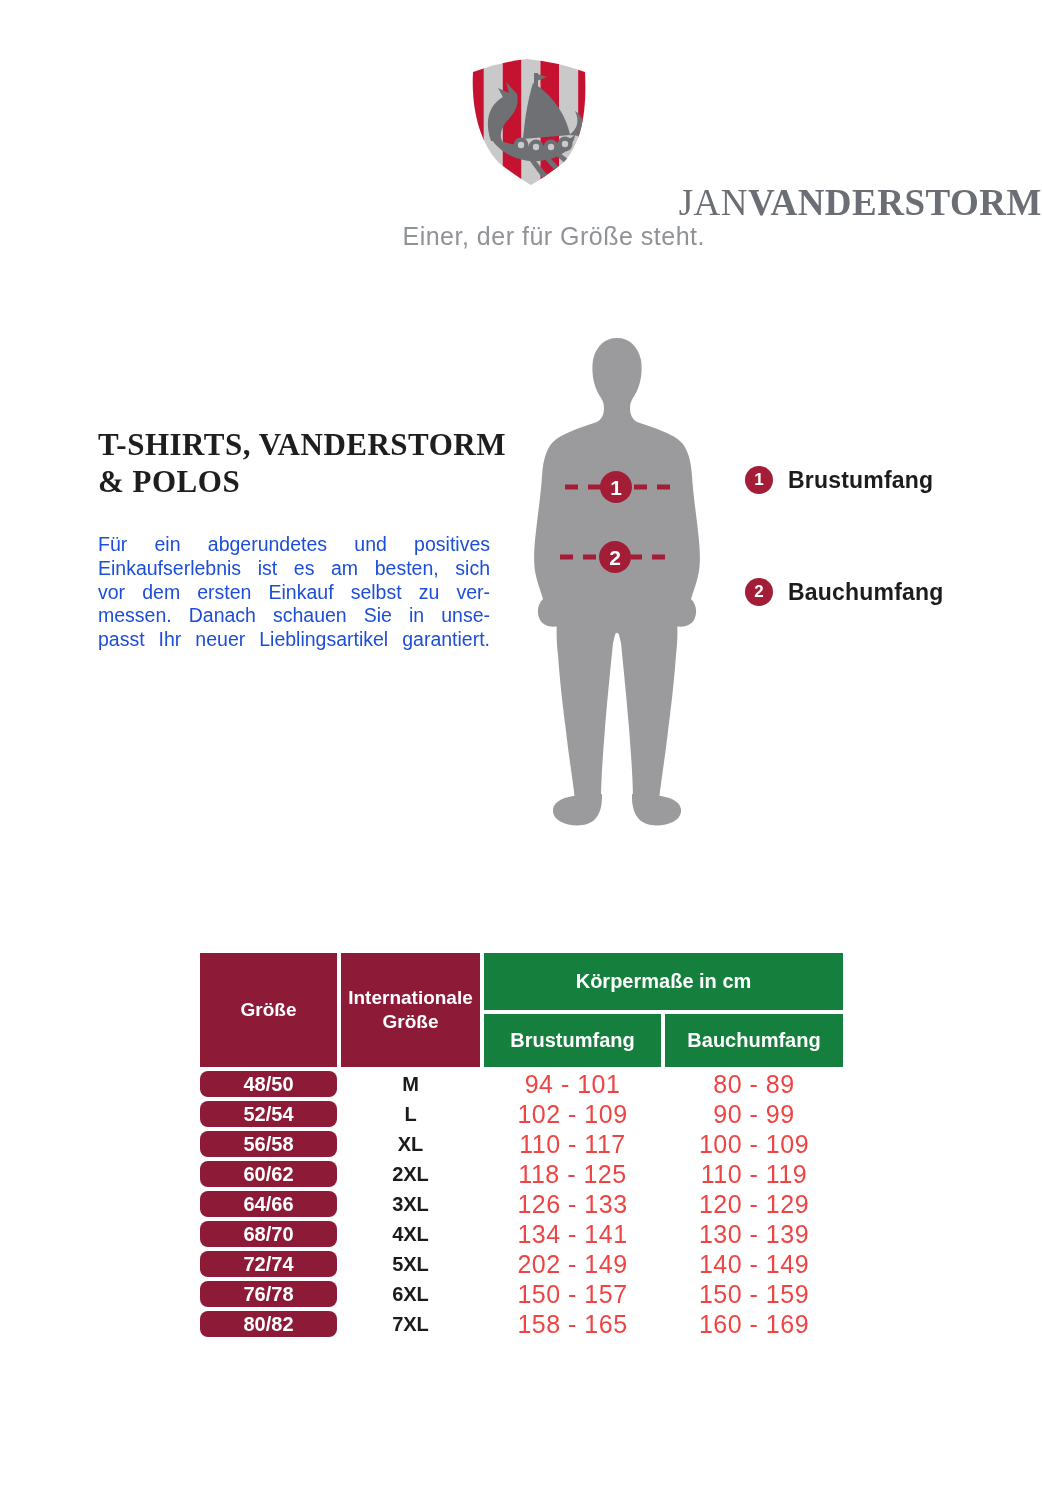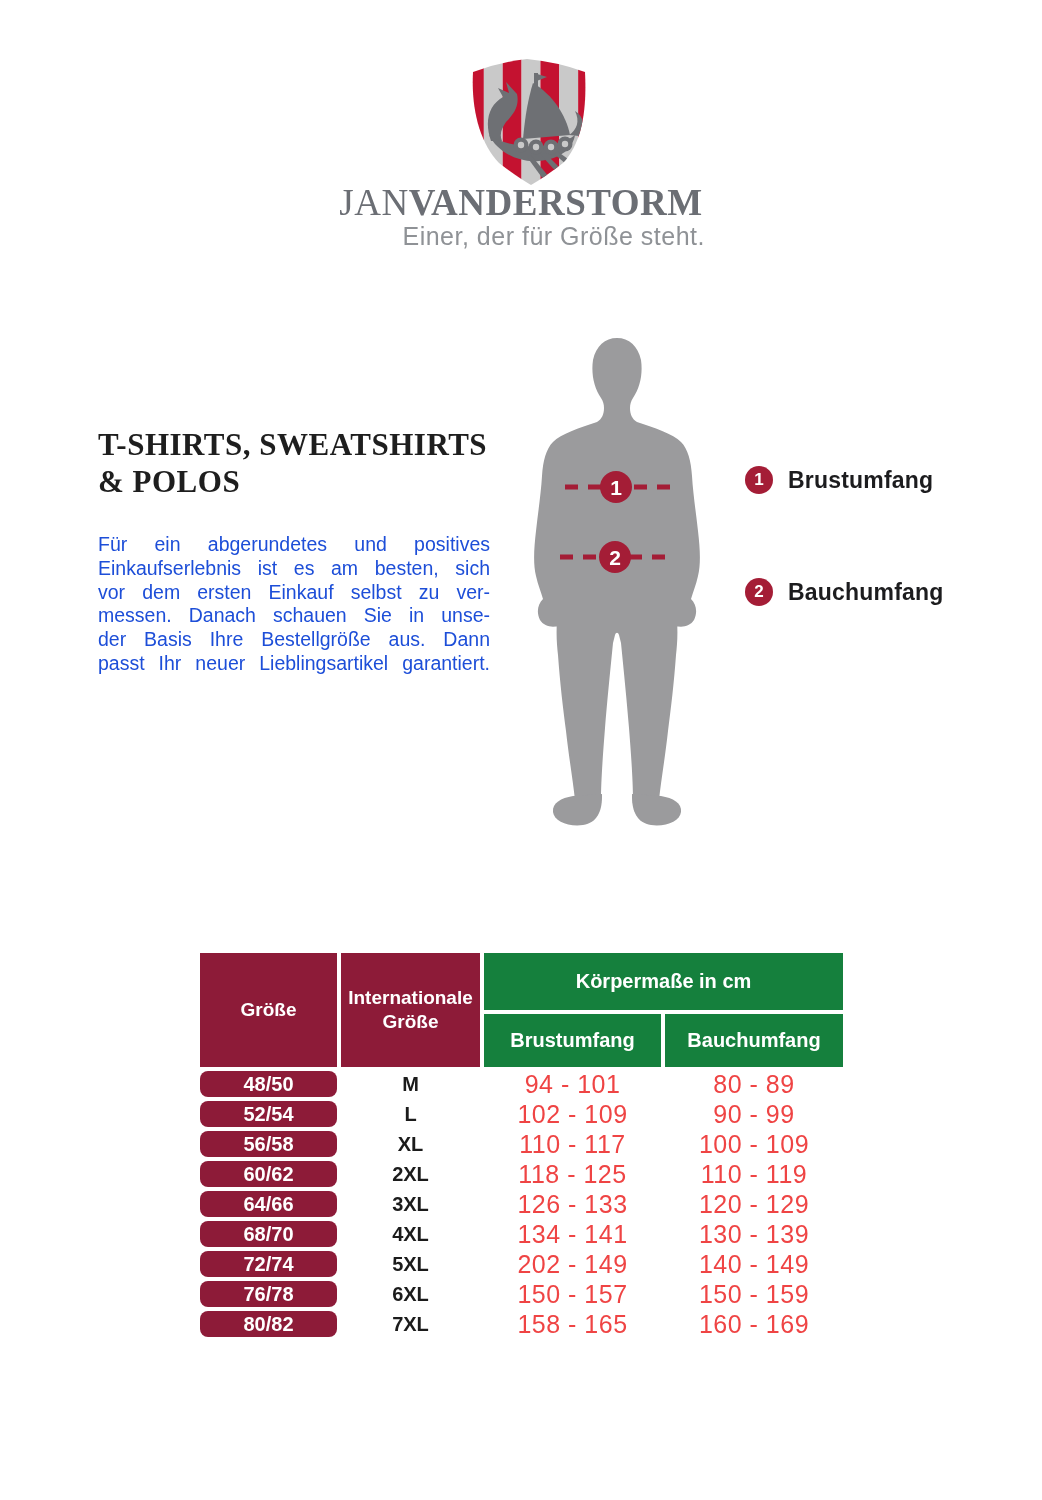--- a/index.html
+++ b/index.html
@@ -1,21 +1,21 @@
 <!DOCTYPE html>
 <html lang="de"><head>
 <meta charset="utf-8">
 <style>
   html,body{margin:0;padding:0;background:#ffffff;}
   body{font-family:"Liberation Sans", sans-serif;}
   #page{position:relative;width:1042px;height:1500px;background:#ffffff;overflow:hidden;}
 
   
   #shield{position:absolute;left:465px;top:55px;}
-  #wordmark{position:absolute;left:0;top:181px;width:1042px;text-align:center;
+  #wordmark{position:absolute;left:0;top:181px;width:1042px;text-align:right;
     font-family:"Liberation Serif", serif;font-size:37px;letter-spacing:.5px;color:#6B6E74;white-space:nowrap;}
   #wordmark .wm-thin{font-weight:400;}
   #wordmark .wm-bold{font-weight:700;}
   #tagline{position:absolute;left:300px;top:222px;width:405px;text-align:right;
     font-size:25px;color:#8F9296;letter-spacing:.5px;}
 
   
   #heading{position:absolute;left:98px;top:426px;
     font-family:"Liberation Serif", serif;font-weight:700;font-size:31px;line-height:37px;
     color:#1E1E1E;letter-spacing:.5px;}
@@ -98,30 +98,29 @@
       </g>
     </svg>
   </div>
 
   <div id="wordmark">
     <span class="wm-thin">JAN</span><span class="wm-bold">VANDERSTORM</span>
   </div>
   <div id="tagline">Einer, der für Größe steht.</div>
 
   <div id="heading">
-    <div>T-SHIRTS, SWEATSHIRTS</div>
+    <div>T-SHIRTS, VANDERSTORM</div>
     <div>&amp; POLOS</div>
   </div>
 
   <div id="intro">
     <div class="jline">Für ein abgerundetes und positives</div>
     <div class="jline">Einkaufserlebnis ist es am besten, sich</div>
     <div class="jline">vor dem ersten Einkauf selbst zu ver-</div>
     <div class="jline">messen. Danach schauen Sie in unse-</div>
-    <div class="jline">der Basis Ihre Bestellgröße aus. Dann</div>
     <div class="jline">passt Ihr neuer Lieblingsartikel garantiert.</div>
   </div>
 
   <div id="figure">
     <svg width="180" height="500" viewBox="0 0 180 500">
       <g fill="#9B9B9D">
 
         <path d="M92,5
           C104,5 113,13 116,27 C118,41 115,55 108,65 C106,68 105,71 105,75
           C105,81 107,86 112,89 C130,95 148,101 156,109 C163,116 166,128 167,143

